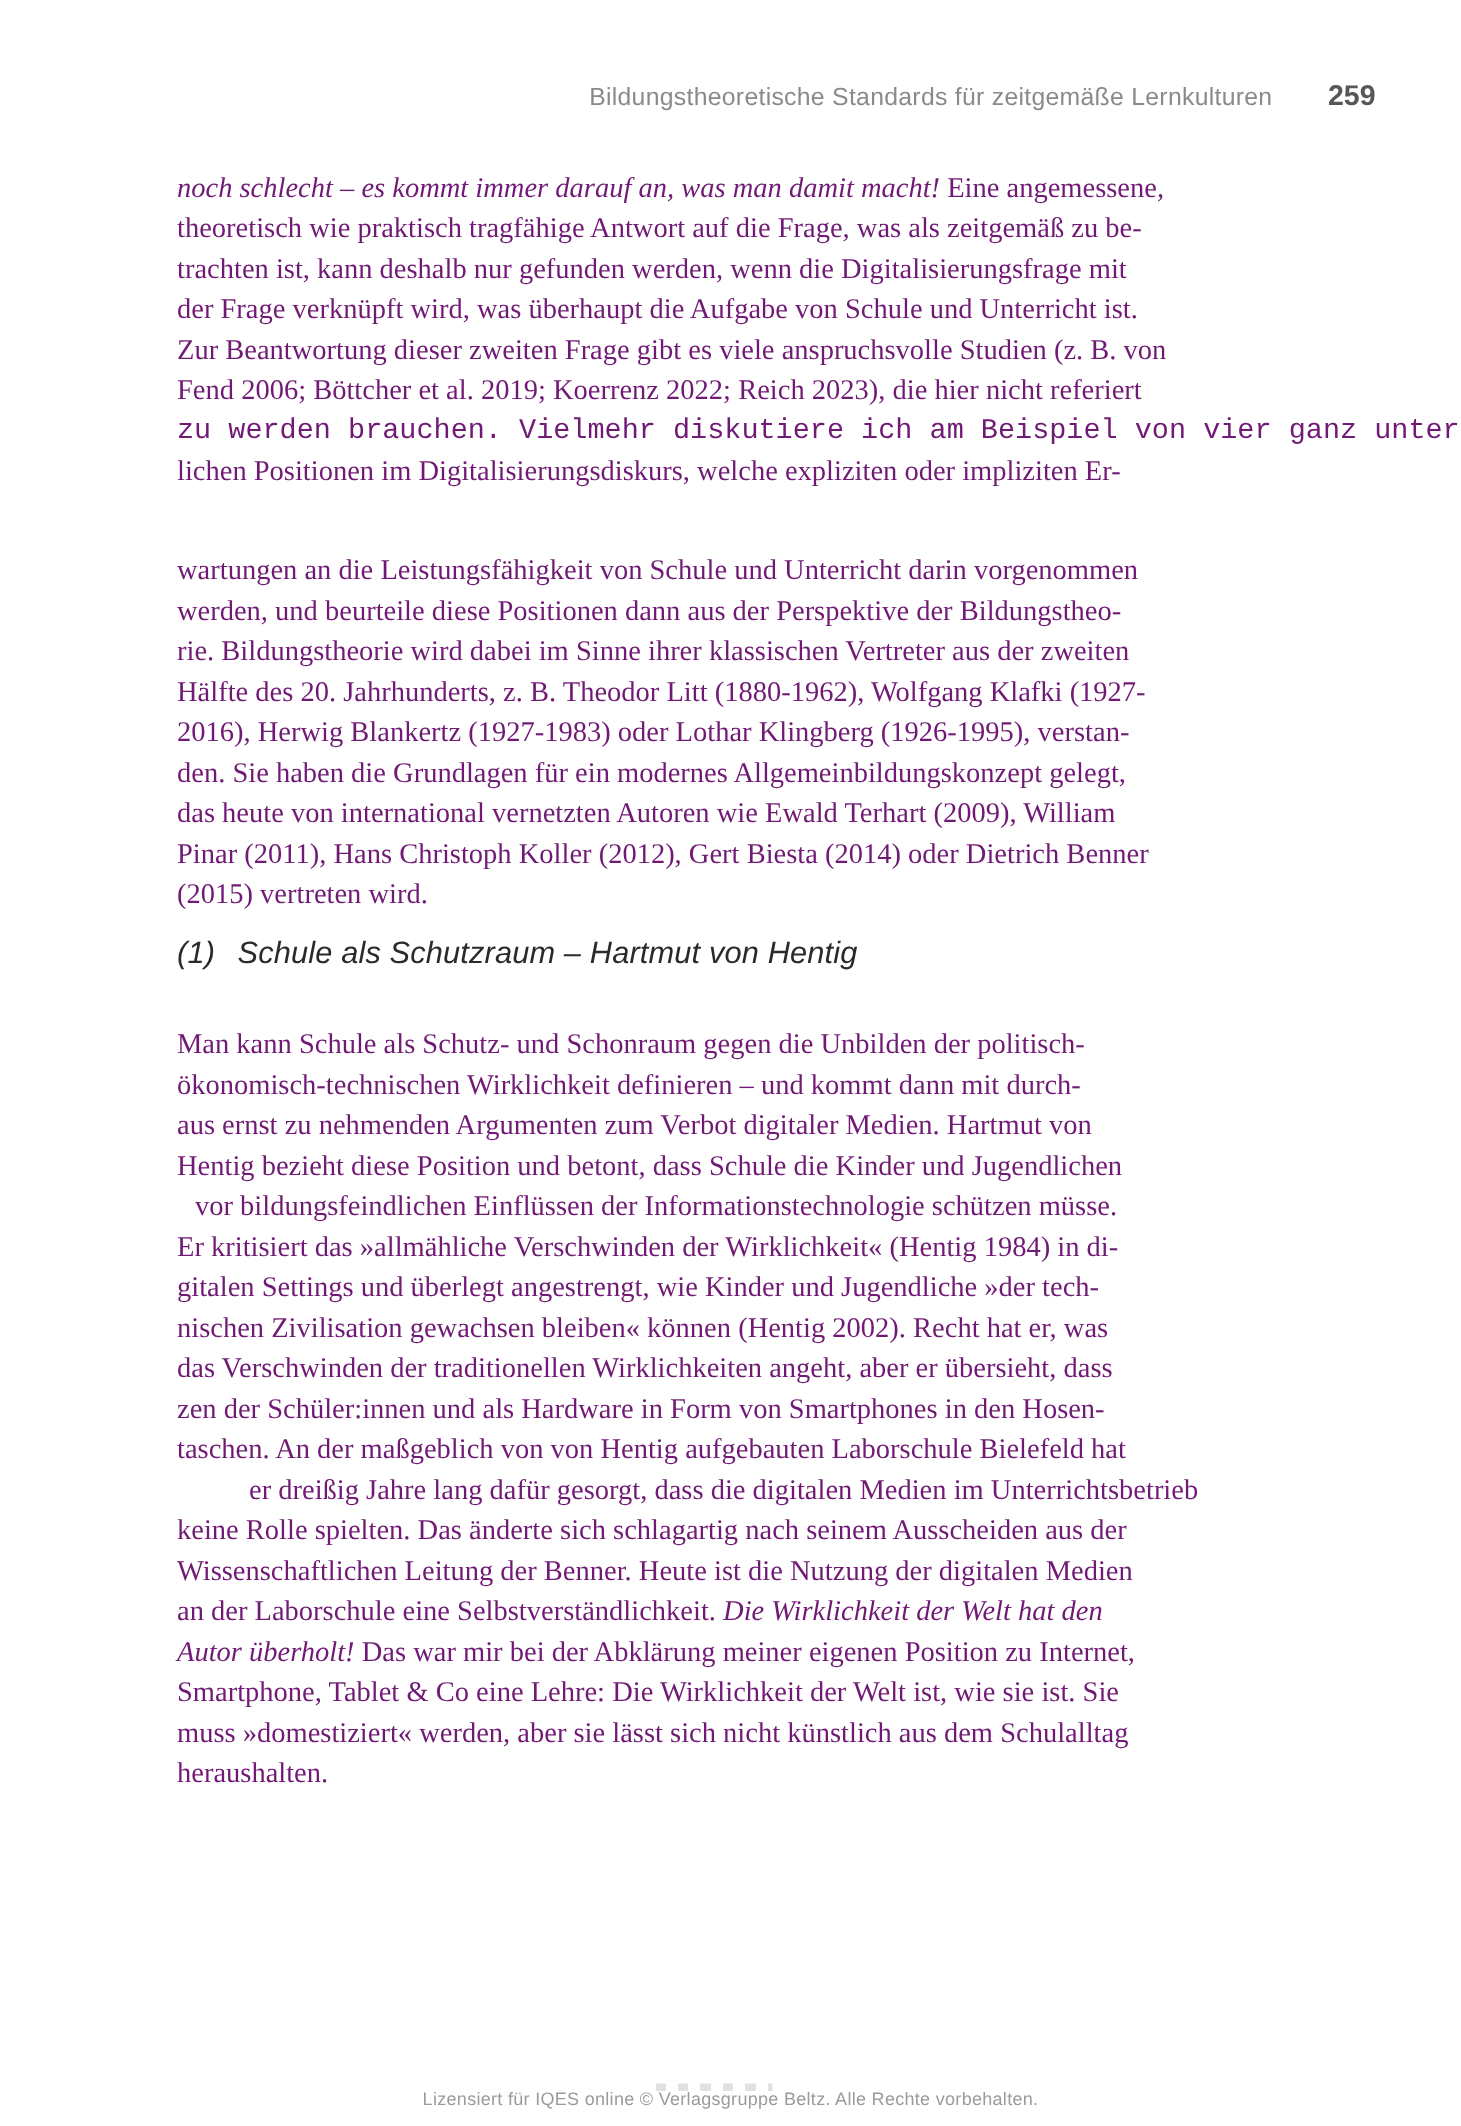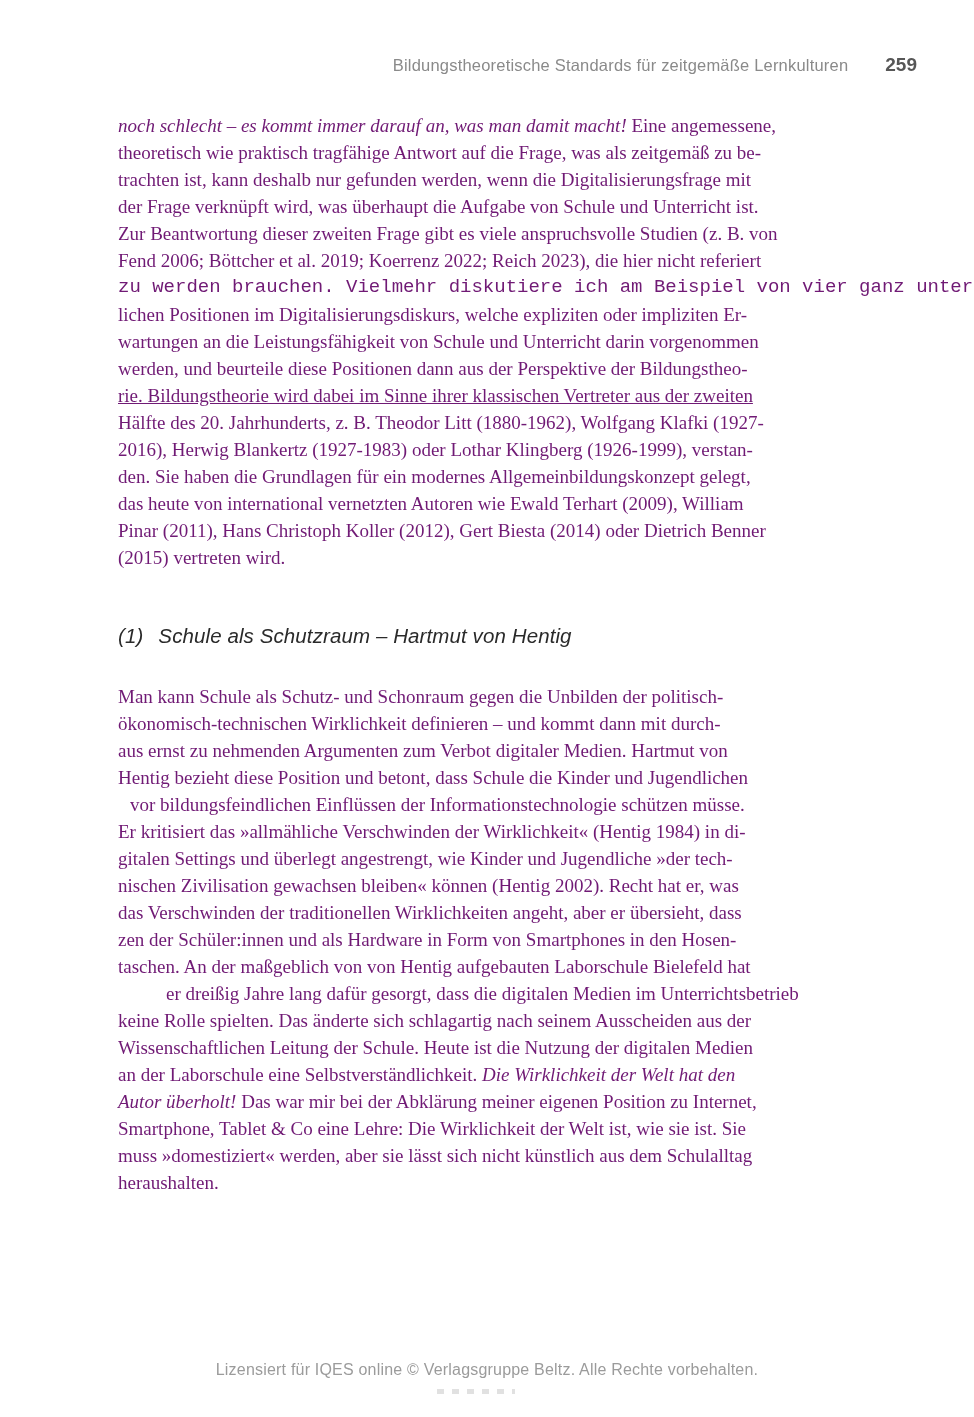--- a/index.html
+++ b/index.html
@@ -45,24 +45,24 @@
     font-style: italic;
     font-weight: 500;
     font-size: 20.5px;
     color: #2a2a2a;
     letter-spacing: 0.1px;
   }
 
   
   .footer {
     position: absolute;
-    left: 0; right: 0; top: 1361px;
+    left: 0; right: 0; top: 1392px;
     text-align: center;
     font-family: "Liberation Sans", sans-serif;
-    font-size: 16px;
+    font-size: 12px;
     color: #9b9b9b;
     letter-spacing: 0.2px;
   }
 
   
   .artifact {
     position: absolute;
     left: 437px; top: 1389px;
     width: 78px; height: 5px;
     background: repeating-linear-gradient(90deg, #d4d4d4 0 7px, transparent 7px 15px);
@@ -81,25 +81,25 @@
 
   <div class="textblock" id="para1">
       <div class="line" style="word-spacing: 0px;"><span class="it">noch schlecht – es kommt immer darauf an, was man damit macht!</span><span> Eine angemessene,</span></div>
       <div class="line" style="word-spacing: 0px;"><span>theoretisch wie praktisch tragfähige Antwort auf die Frage, was als zeitgemäß zu be-</span></div>
       <div class="line" style="word-spacing: 0px;"><span>trachten ist, kann deshalb nur gefunden werden, wenn die Digitalisierungsfrage mit</span></div>
       <div class="line" style="word-spacing: 0px;"><span>der Frage verknüpft wird, was überhaupt die Aufgabe von Schule und Unterricht ist.</span></div>
       <div class="line" style="word-spacing: 0px;"><span>Zur Beantwortung dieser zweiten Frage gibt es viele anspruchsvolle Studien (z. B. von</span></div>
       <div class="line" style="word-spacing: 0px;"><span>Fend 2006; Böttcher et al. 2019; Koerrenz 2022; Reich 2023), die hier nicht referiert</span></div>
       <div class="line" style="word-spacing: 0px; font-family: Liberation Mono, monospace;"><span>zu werden brauchen. Vielmehr diskutiere ich am Beispiel von vier ganz unterschied-</span></div>
       <div class="line" style="word-spacing: 0px;"><span>lichen Positionen im Digitalisierungsdiskurs, welche expliziten oder impliziten Er-</span></div>
-      <div class="line" style="word-spacing: 0px;"><span>wartungen an die Leistungsfähigkeit von Schule und Unterricht darin vorgenommen</span></div>
+      <div class="line" style="word-spacing: 0px; margin-top: 39px;"><span>wartungen an die Leistungsfähigkeit von Schule und Unterricht darin vorgenommen</span></div>
       <div class="line" style="word-spacing: 0px;"><span>werden, und beurteile diese Positionen dann aus der Perspektive der Bildungstheo-</span></div>
-      <div class="line" style="word-spacing: 0px; text-decoration: underline;"><span>rie. Bildungstheorie wird dabei im Sinne ihrer klassischen Vertreter aus der zweiten</span></div>
+      <div class="line" style="word-spacing: 0px;"><span>rie. Bildungstheorie wird dabei im Sinne ihrer klassischen Vertreter aus der zweiten</span></div>
       <div class="line" style="word-spacing: 0px;"><span>Hälfte des 20. Jahrhunderts, z. B. Theodor Litt (1880-1962), Wolfgang Klafki (1927-</span></div>
-      <div class="line" style="word-spacing: 0px;"><span>2016), Herwig Blankertz (1927-1983) oder Lothar Klingberg (1926-1999), verstan-</span></div>
+      <div class="line" style="word-spacing: 0px;"><span>2016), Herwig Blankertz (1927-1983) oder Lothar Klingberg (1926-1995), verstan-</span></div>
       <div class="line" style="word-spacing: 0px;"><span>den. Sie haben die Grundlagen für ein modernes Allgemeinbildungskonzept gelegt,</span></div>
       <div class="line" style="word-spacing: 0px;"><span>das heute von international vernetzten Autoren wie Ewald Terhart (2009), William</span></div>
       <div class="line" style="word-spacing: 0px;"><span>Pinar (2011), Hans Christoph Koller (2012), Gert Biesta (2014) oder Dietrich Benner</span></div>
       <div class="line last"><span>(2015) vertreten wird.</span></div>
     </div>
 
   <div class="heading">
     <span>(1)</span>
     <span>Schule als Schutzraum – Hartmut von Hentig</span>
   </div>
@@ -111,21 +111,21 @@
       <div class="line" style="word-spacing: 0px;"><span>Hentig bezieht diese Position und betont, dass Schule die Kinder und Jugendlichen</span></div>
       <div class="line" style="word-spacing: 0px; margin-left: 12px;"><span>vor bildungsfeindlichen Einflüssen der Informationstechnologie schützen müsse.</span></div>
       <div class="line" style="word-spacing: 0px;"><span>Er kritisiert das »allmähliche Verschwinden der Wirklichkeit« (Hentig 1984) in di-</span></div>
       <div class="line" style="word-spacing: 0px;"><span>gitalen Settings und überlegt angestrengt, wie Kinder und Jugendliche »der tech-</span></div>
       <div class="line" style="word-spacing: 0px;"><span>nischen Zivilisation gewachsen bleiben« können (Hentig 2002). Recht hat er, was</span></div>
       <div class="line" style="word-spacing: 0px;"><span>das Verschwinden der traditionellen Wirklichkeiten angeht, aber er übersieht, dass</span></div>
       <div class="line" style="word-spacing: 0px;"><span>zen der Schüler:innen und als Hardware in Form von Smartphones in den Hosen-</span></div>
       <div class="line" style="word-spacing: 0px;"><span>taschen. An der maßgeblich von von Hentig aufgebauten Laborschule Bielefeld hat</span></div>
       <div class="line" style="word-spacing: 0px; margin-left: 48px;"><span>er dreißig Jahre lang dafür gesorgt, dass die digitalen Medien im Unterrichtsbetrieb</span></div>
       <div class="line" style="word-spacing: 0px;"><span>keine Rolle spielten. Das änderte sich schlagartig nach seinem Ausscheiden aus der</span></div>
-      <div class="line" style="word-spacing: 0px;"><span>Wissenschaftlichen Leitung der Schule. Heute ist die Nutzung der digitalen Medien</span></div>
+      <div class="line" style="word-spacing: 0px;"><span>Wissenschaftlichen Leitung der Benner. Heute ist die Nutzung der digitalen Medien</span></div>
       <div class="line" style="word-spacing: 0px;"><span>an der Laborschule eine Selbstverständlichkeit. </span><span class="it">Die Wirklichkeit der Welt hat den</span></div>
       <div class="line" style="word-spacing: 0px;"><span class="it">Autor überholt!</span><span> Das war mir bei der Abklärung meiner eigenen Position zu Internet,</span></div>
       <div class="line" style="word-spacing: 0px;"><span>Smartphone, Tablet &amp; Co eine Lehre: Die Wirklichkeit der Welt ist, wie sie ist. Sie</span></div>
       <div class="line" style="word-spacing: 0px;"><span>muss »domestiziert« werden, aber sie lässt sich nicht künstlich aus dem Schulalltag</span></div>
       <div class="line last"><span>heraushalten.</span></div>
     </div>
 
   <div class="footer">Lizensiert für IQES online © Verlagsgruppe Beltz. Alle Rechte vorbehalten.</div>
 
   <div class="artifact"></div>

